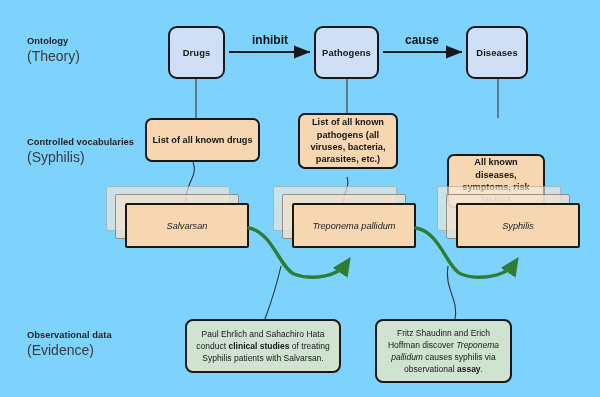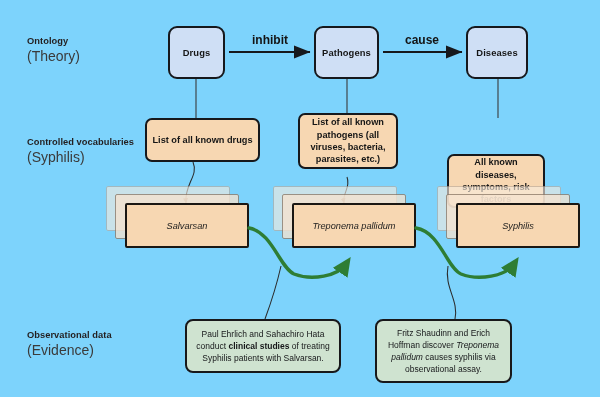--- a/index.html
+++ b/index.html
@@ -119,21 +119,21 @@
     font-size: 8.5px;
     line-height: 1.42;
     color: #17181a;
     text-align: center;
     display: flex;
     align-items: center;
     justify-content: center;
     padding: 3px 6px;
   }
   .evidence-box b { font-weight: bold; }
-  .evidence-box .bold-plain { font-weight: normal; font-style: normal; }
+  .evidence-box .bold-plain { font-weight: bold; font-style: normal; }
   .evidence-box i { font-style: italic; font-weight: normal; }
 
   .edge-label {
     position: absolute;
     font-size: 12px;
     font-weight: bold;
     color: #141414;
     text-align: center;
   }
 </style>

